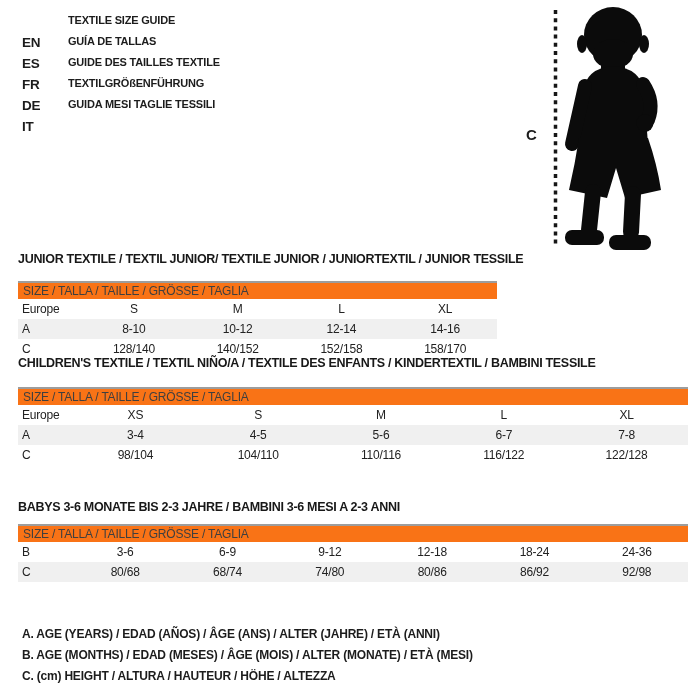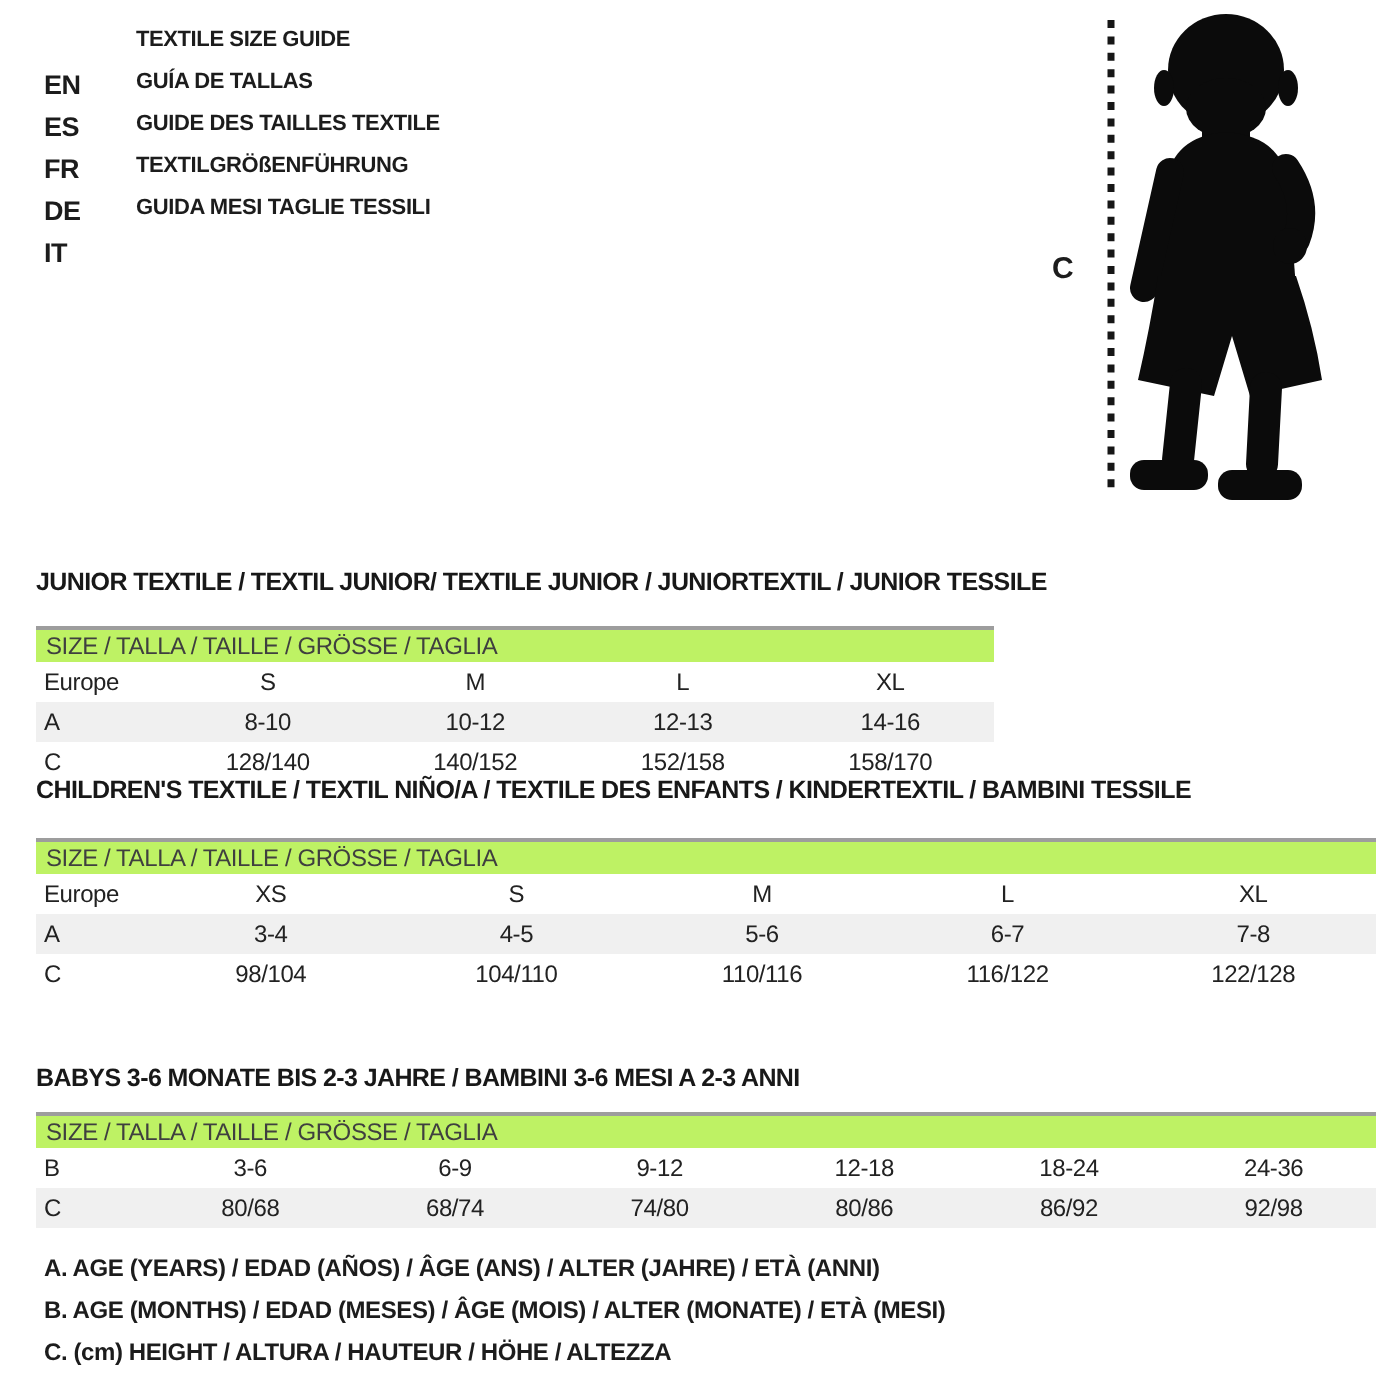--- a/index.html
+++ b/index.html
@@ -20,29 +20,29 @@
   .dash-line{position:absolute;left:553px;top:10px;}
   .toddler{position:absolute;left:560px;top:4px;}
 
   
   .tbl{position:absolute;left:18px;}
   .tbl1{top:252px;width:479px;}
   .tbl2{top:356px;width:670px;}
   .tbl3{top:497px;width:670px;}
   .tbl-title{
     font-weight:700;font-size:12.5px;letter-spacing:-0.3px;
-    white-space:nowrap;color:#181818;line-height:15px;margin-top:32px;
+    white-space:nowrap;color:#181818;line-height:15px;
   }
   .tbl3 .tbl-title{line-height:20px;}
   .tbl1 table{margin-top:14px;}
   .tbl2 table{margin-top:16px;}
   .tbl3 table{margin-top:7px;}
   table{border-collapse:collapse;width:100%;table-layout:fixed;}
   tr.bar td{
-    background:#bef264;border-top:2px solid #9d9d9d;
+    background:#f97316;border-top:2px solid #9d9d9d;
     font-size:12px;color:#3f3f3f;text-align:left;
     padding:0 0 0 5px;height:16px;letter-spacing:-0.2px;white-space:nowrap;
   }
   td{
     font-size:12px;height:20px;text-align:center;padding:0;
     color:#222222;letter-spacing:-0.2px;
   }
   td.row-label{text-align:left;padding-left:4px;margin-top:43px;}
   tr.shaded td{background:#f0f0f0;}
 
@@ -121,21 +121,21 @@
           <td class="row-label">Europe</td>
           <td>S</td>
           <td>M</td>
           <td>L</td>
           <td>XL</td>
         </tr>
         <tr class="shaded">
           <td class="row-label">A</td>
           <td>8-10</td>
           <td>10-12</td>
-          <td>12-13</td>
+          <td>12-14</td>
           <td>14-16</td>
         </tr>
         <tr>
           <td class="row-label">C</td>
           <td>128/140</td>
           <td>140/152</td>
           <td>152/158</td>
           <td>158/170</td>
         </tr>
       </tbody>

